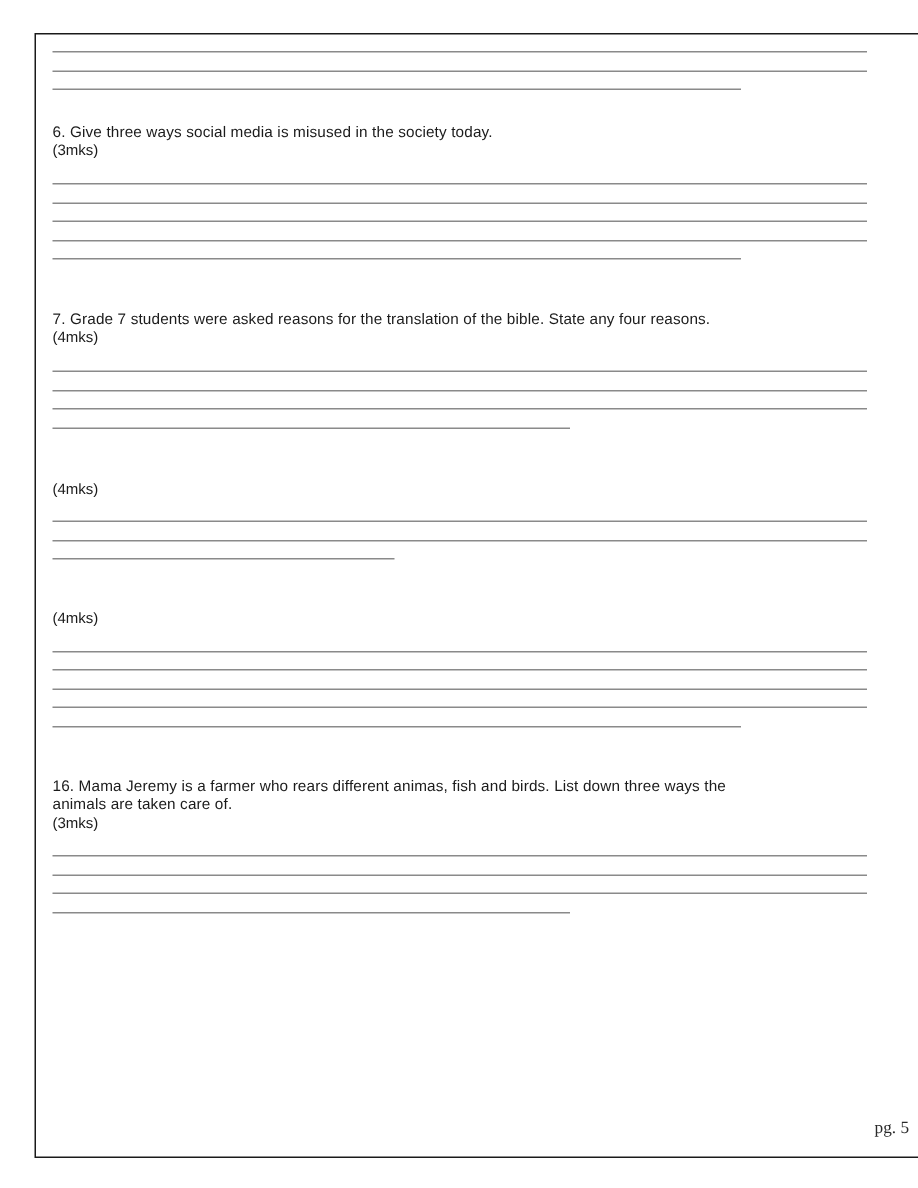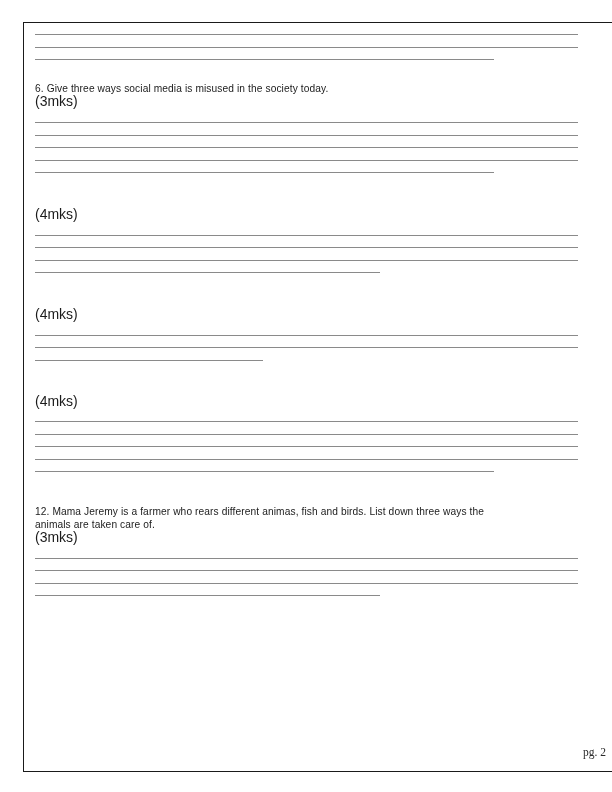--- a/index.html
+++ b/index.html
@@ -50,21 +50,21 @@
 
   
   .question {
     font-size: 10.2px;
     line-height: 12.4px;
     color: #1b1b1b;
     letter-spacing: 0.01em;
     white-space: pre-line;
   }
   .marks {
-    font-size: 14px;
+    font-size: 10px;
     line-height: 12.6px;
     color: #1b1b1b;
   }
 
   .q-block { margin: 0; }
 
   
   .gap-top-rules { padding-top: 11px; }
   .gap-q6   { height: 23px; }
   .gap-q6a  { height: 14px; }
@@ -109,20 +109,21 @@
     <div class="rule-group">
       <div class="rule w100"></div>
       <div class="rule w100"></div>
       <div class="rule w100"></div>
       <div class="rule w100"></div>
       <div class="rule w85"></div>
     </div>
 
     <div class="gap-q7"></div>
     <div class="q-block">
+      <div class="question">7. Grade 7 students were asked reasons for the translation of the bible. State any four reasons.</div>
       <div class="marks">(4mks)</div>
     </div>
     <div class="gap-q7a"></div>
     <div class="rule-group">
       <div class="rule w100"></div>
       <div class="rule w100"></div>
       <div class="rule w100"></div>
       <div class="rule w64"></div>
     </div>
 
@@ -145,28 +146,28 @@
     <div class="rule-group">
       <div class="rule w100"></div>
       <div class="rule w100"></div>
       <div class="rule w100"></div>
       <div class="rule w100"></div>
       <div class="rule w85"></div>
     </div>
 
     <div class="gap-q10"></div>
     <div class="q-block">
-      <div class="question">12. Mama Jeremy is a farmer who rears different animas, fish and birds. List down three ways the
+      <div class="question">16. Mama Jeremy is a farmer who rears different animas, fish and birds. List down three ways the
 animals are taken care of.</div>
       <div class="marks">(3mks)</div>
     </div>
     <div class="gap-q10a"></div>
     <div class="rule-group">
       <div class="rule w100"></div>
       <div class="rule w100"></div>
       <div class="rule w100"></div>
       <div class="rule w64"></div>
     </div>
 
   </div>
 
-  <div class="footer">pg. 2</div>
+  <div class="footer">pg. 5</div>
 </div>
 
 </body></html>

